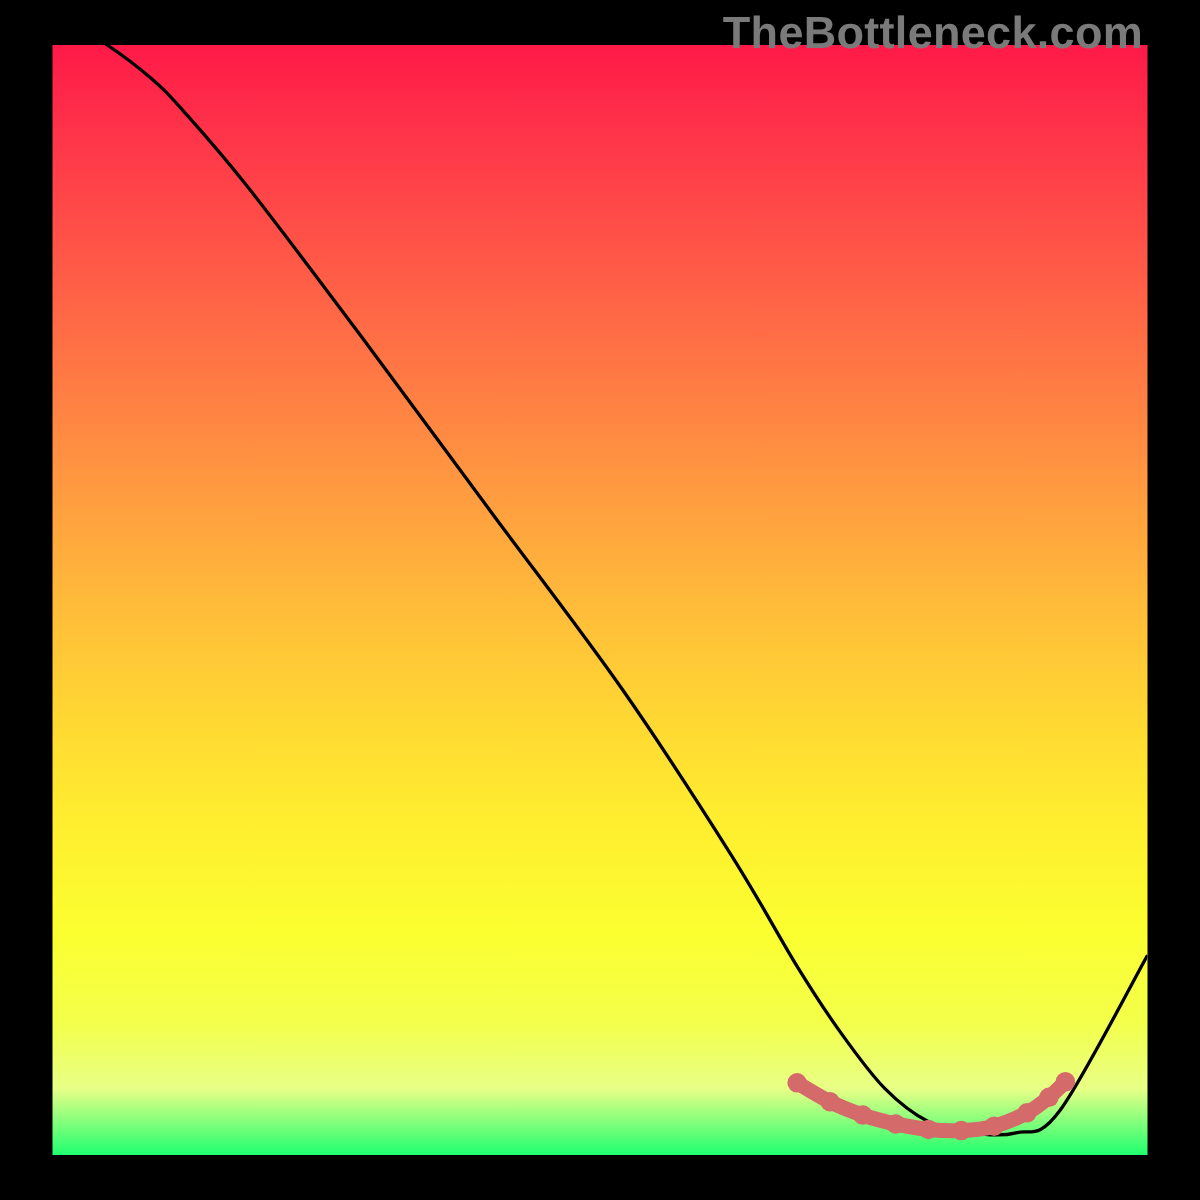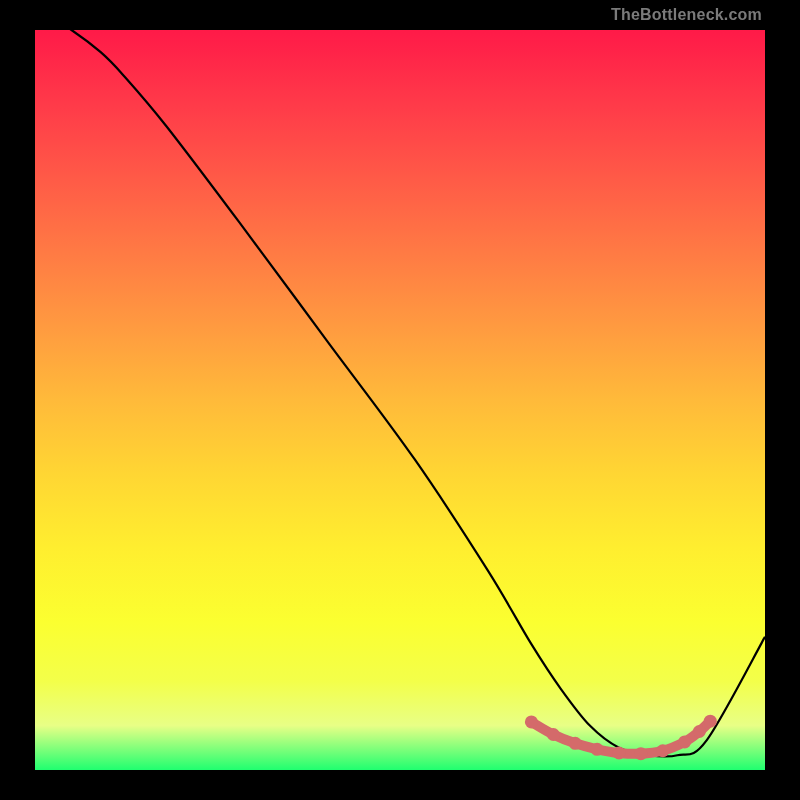--- a/index.html
+++ b/index.html
@@ -37,21 +37,21 @@
       #f3ff4a 88%,
       #e8ff86 94%,
       #20ff70 100%
     );
   }
   .watermark {
     position: absolute;
     top: 6px;
     right: 38px;
     font-family: Arial, Helvetica, sans-serif;
-    font-size: 16px;
+    font-size: 30px;
     font-weight: bold;
     color: #7a7a7a;
     letter-spacing: 0.2px;
   }
   svg.curve {
     position: absolute;
     left: 0;
     top: 0;
     width: 730px;
     height: 740px;

